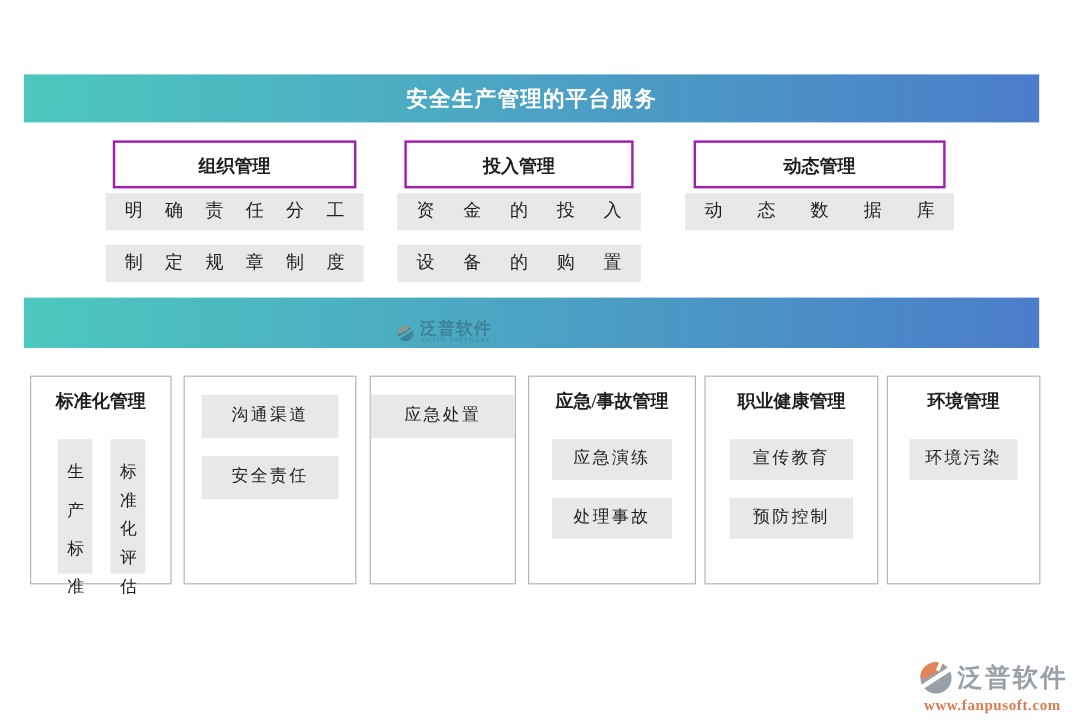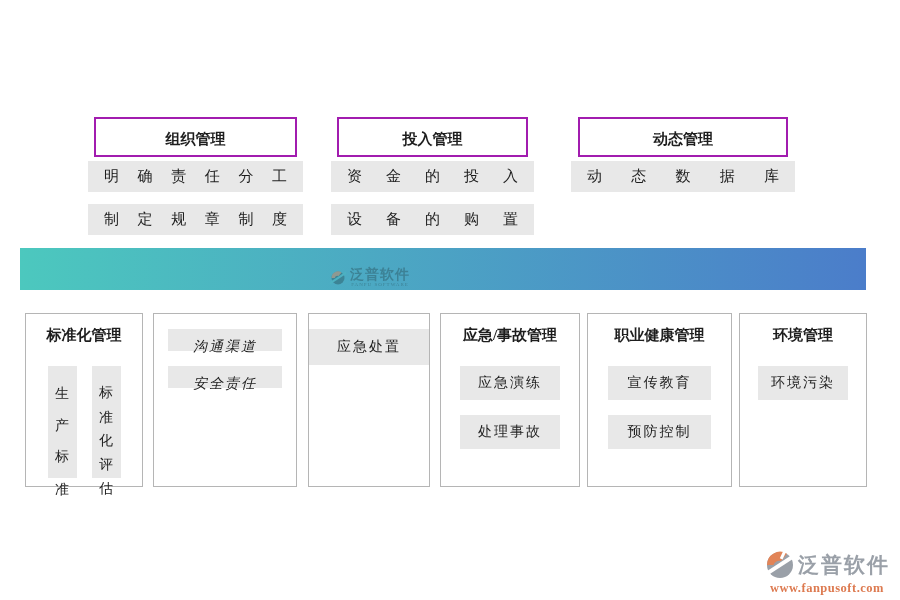--- a/index.html
+++ b/index.html
@@ -37,21 +37,21 @@
   .b-col {
     position:absolute; top:313px; height:174px; border:1px solid #b5b5b5;
     background:#ffffff; box-sizing:border-box;
   }
   .b-hd { padding-top:11px; line-height:21px; text-align:center; font-weight:bold; font-size:15px; }
   .b-item {
     display:block; background:var(--item-bg,#e8e8e8); height:34px; line-height:34px;
     text-align:center; margin:15px auto 0; font-size:14px; letter-spacing:2px;
   }
   .b-hd + .b-item { margin-top:20px; }
-  .w80   { width:80%;  height:22px; line-height:36px;font-style:italic; }
+  .w80   { width:80%;  height:36px; line-height:36px; }
   .wfull { width:100%; height:36px; line-height:36px; }
   .w72   { width:72%; }
   .v-wrap { margin-top:20px; display:flex; justify-content:center; gap:15px; }
   .v-item {
     width:29px; height:112px; background:var(--item-bg,#e8e8e8);
     writing-mode:vertical-rl; text-orientation:upright;
     text-align:justify; text-align-last:justify;
     padding:8px 0; box-sizing:border-box; font-size:14px; line-height:29px;
   }
   
@@ -63,20 +63,23 @@
   .brand { position:absolute; right:10px; bottom:4px; text-align:center; }
   .brand-row { display:flex; align-items:center; gap:2px; justify-content:flex-end; }
   .brand-name { font-size:21px; font-weight:bold; color:var(--logo-gray,#9aa0a8); letter-spacing:2px; line-height:26px; }
   .brand-url { font-size:12.5px; font-weight:bold; color:var(--url-color,#dd7a50); margin-top:0; letter-spacing:0.5px; }
 </style>
 </head>
 <body>
 
 <div class="page">
 
+  <div class="banner">
+    <span>安全生产管理的平台服务</span>
+  </div>
 
   <div class="top-col" style="left:88px;width:215px;">
     <div class="top-hd">
       <span>组织管理</span>
     </div>
     <div class="top-item">明确责任分工</div>
     <div class="top-item">制定规章制度</div>
   </div>
 
   <div class="top-col" style="left:331px;width:203px;">

